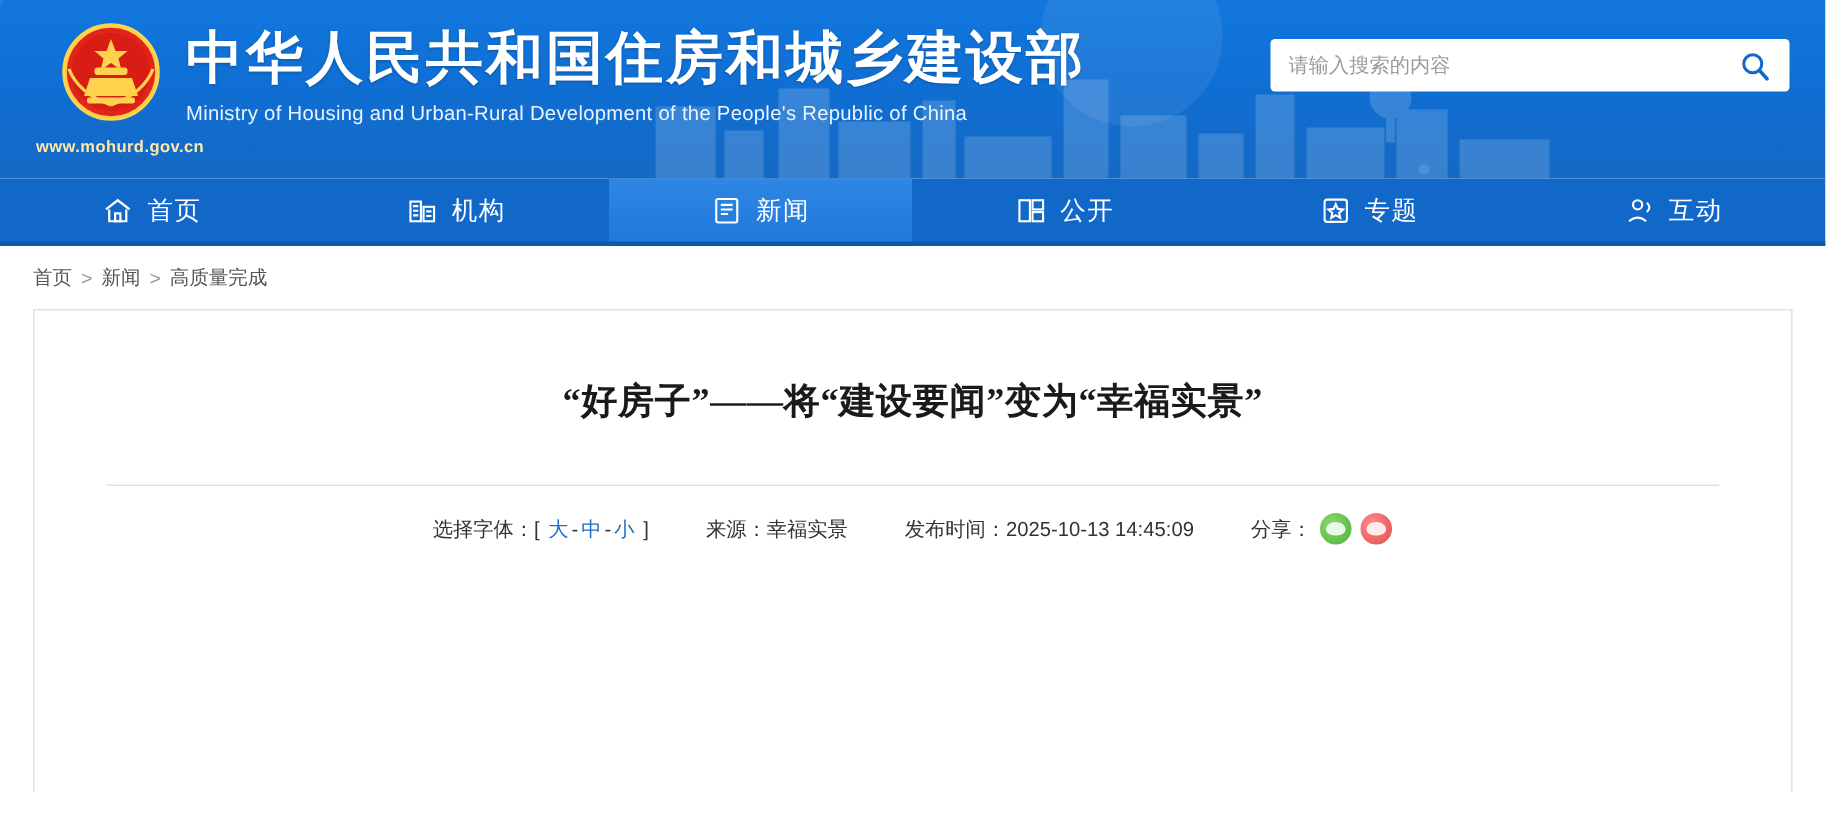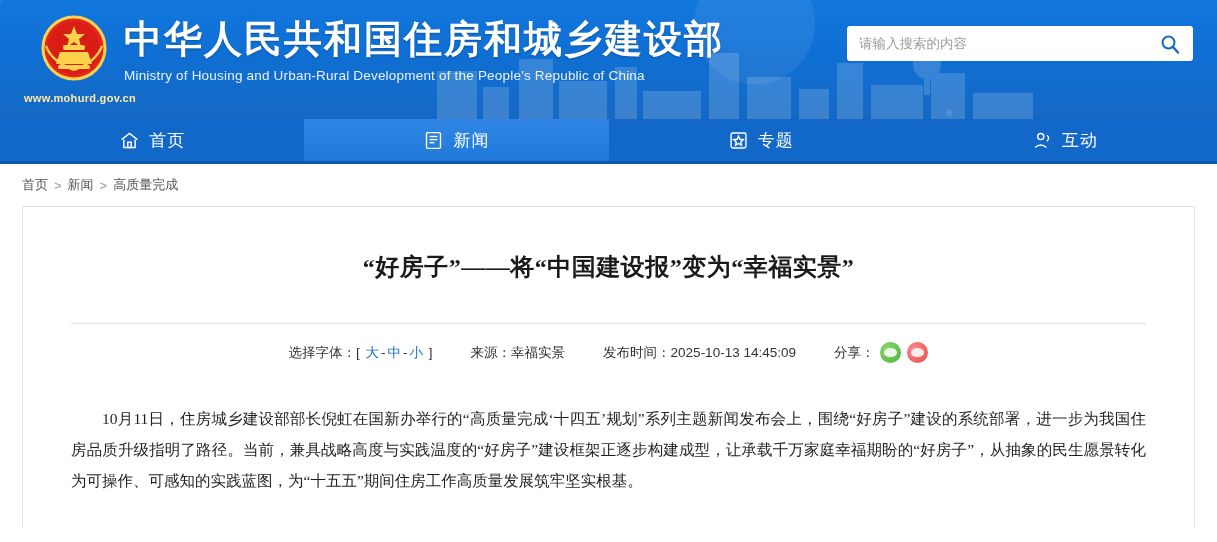--- a/index.html
+++ b/index.html
@@ -221,31 +221,51 @@
 
   <div class="nav-item">
     <svg width="21" height="21" viewBox="0 0 24 24" fill="none" stroke="#ffffff" stroke-width="1.7">
       <path d="M3 11 L12 4 L21 11"></path>
         <path d="M5.5 11 V20 H18.5 V11"></path>
         <rect x="10" y="14" width="4" height="6"></rect>
     </svg>
     <span class="nav-label">首页</span>
   </div>
 
+  <div class="nav-item">
+    <svg width="21" height="21" viewBox="0 0 24 24" fill="none" stroke="#ffffff" stroke-width="1.6">
+      <rect x="3" y="5" width="8" height="15"></rect>
+        <rect x="13" y="9" width="8" height="11"></rect>
+      <line x1="5" y1="8.5" x2="9" y2="8.5"></line>
+        <line x1="5" y1="12" x2="9" y2="12"></line>
+        <line x1="5" y1="15.5" x2="9" y2="15.5"></line>
+      <line x1="15" y1="12.5" x2="19" y2="12.5"></line>
+        <line x1="15" y1="16" x2="19" y2="16"></line>
+    </svg>
+    <span class="nav-label">机构</span>
+  </div>
 
   <div class="nav-item active">
     <svg width="21" height="21" viewBox="0 0 24 24" fill="none" stroke="#ffffff" stroke-width="1.6">
       <rect x="4" y="3" width="16" height="18" rx="1.5"></rect>
       <line x1="7.5" y1="7.5" x2="16.5" y2="7.5"></line>
         <line x1="7.5" y1="11" x2="16.5" y2="11"></line>
       <line x1="7.5" y1="14.5" x2="13" y2="14.5"></line>
     </svg>
     <span class="nav-label">新闻</span>
   </div>
 
+  <div class="nav-item">
+    <svg width="21" height="21" viewBox="0 0 24 24" fill="none" stroke="#ffffff" stroke-width="1.6">
+      <rect x="3" y="4" width="8" height="16"></rect>
+        <rect x="13" y="4" width="8" height="7"></rect>
+        <rect x="13" y="13" width="8" height="7"></rect>
+    </svg>
+    <span class="nav-label">公开</span>
+  </div>
 
 
   <div class="nav-item">
     <svg width="21" height="21" viewBox="0 0 24 24" fill="none" stroke="#ffffff" stroke-width="1.6">
       <rect x="3.5" y="3.5" width="17" height="17" rx="2"></rect>
       <polygon points="12,7 13.6,10.6 17.5,11 14.6,13.6 15.4,17.4 12,15.4 8.6,17.4 9.4,13.6 6.5,11 10.4,10.6"></polygon>
     </svg>
     <span class="nav-label">专题</span>
   </div>
 
@@ -262,21 +282,21 @@
 <div class="breadcrumb">
   <a>首页</a>
   <span class="sep">&gt;</span>
   <a>新闻</a>
   <span class="sep">&gt;</span>
   <a>高质量完成</a>
 </div>
 
 <div class="content-wrap">
 
-  <div class="article-title">“好房子”——将“中国建设报”变为“幸福实景”</div>
+  <div class="article-title">“好房子”——将“建设要闻”变为“幸福实景”</div>
 
   <div class="title-rule"></div>
 
   <div class="meta">
     <span class="fontsizes">
       <span class="meta-font-label">选择字体：</span><span>[</span>
       <a>大</a><span class="dash">-</span><a>中</a><span class="dash">-</span><a>小</a>
       <span>]</span>
     </span>
 
@@ -288,14 +308,13 @@
       <span>发布时间：</span><span>2025-10-13 14:45:09</span>
     </span>
 
     <span class="share-group">
       <span>分享：</span>
       <span class="share-icon share-wechat"></span>
       <span class="share-icon share-weibo"></span>
     </span>
   </div>
 
-  <div class="article-body">10月11日，住房城乡建设部部长倪虹在国新办举行的“高质量完成‘十四五’规划”系列主题新闻发布会上，围绕“好房子”建设的系统部署，进一步为我国住房品质升级指明了路径。当前，兼具战略高度与实践温度的“好房子”建设框架正逐步构建成型，让承载千万家庭幸福期盼的“好房子”，从抽象的民生愿景转化为可操作、可感知的实践蓝图，为“十五五”期间住房工作高质量发展筑牢坚实根基。</div>
 </div>
 
 </body></html>

